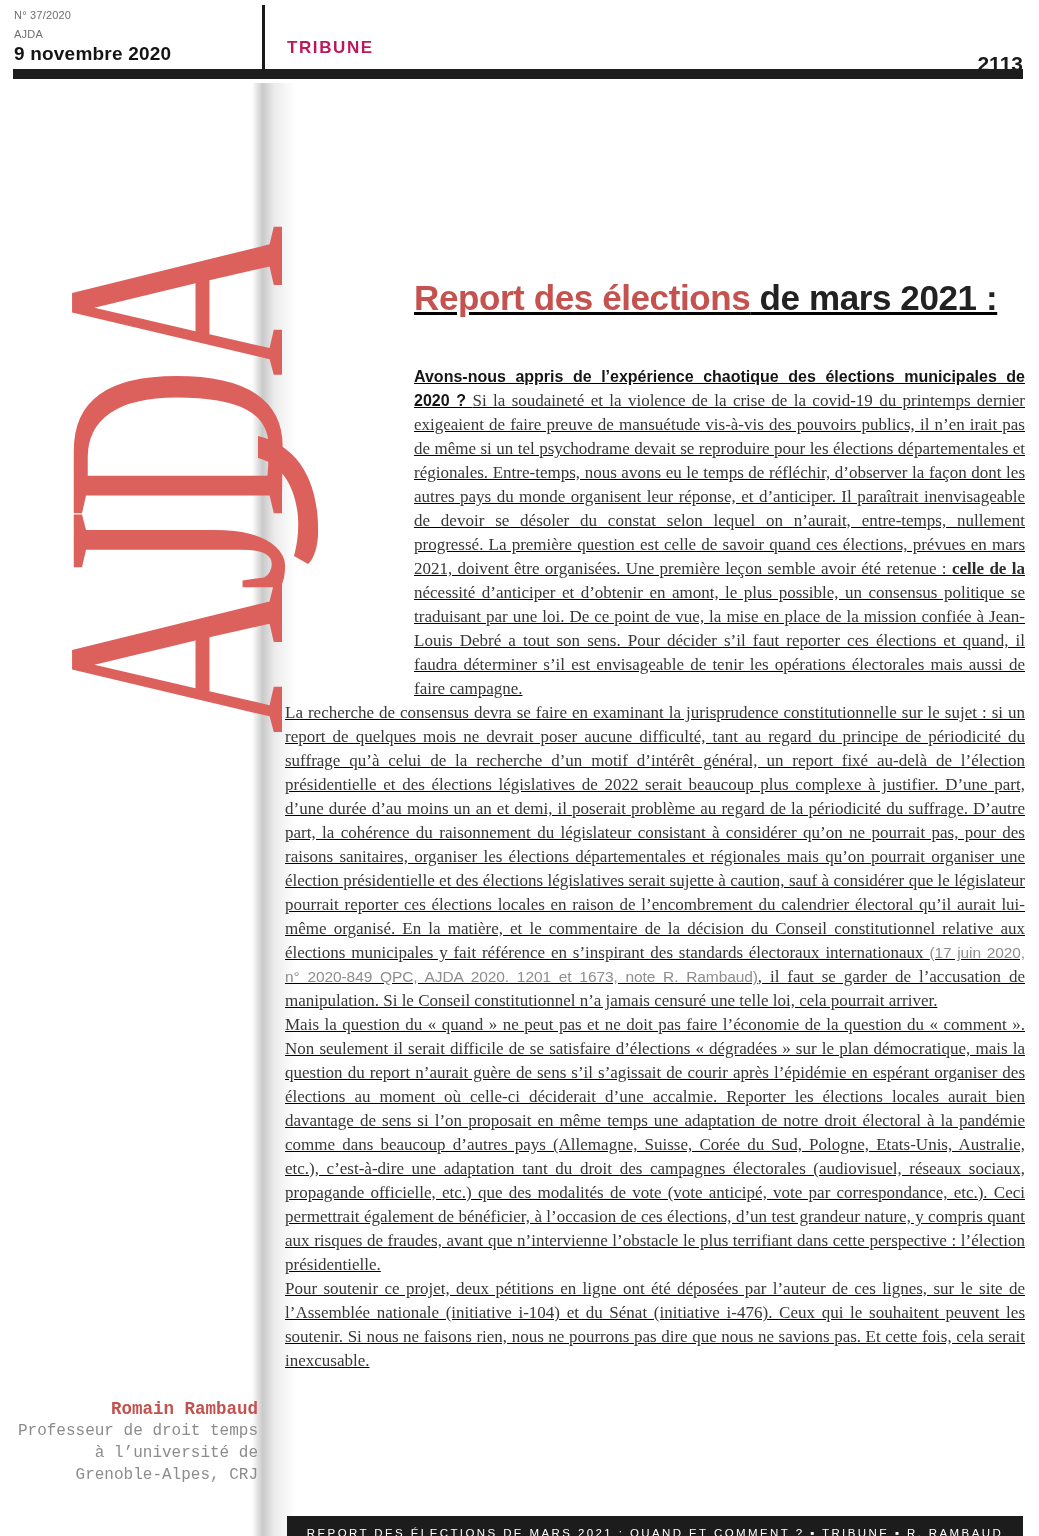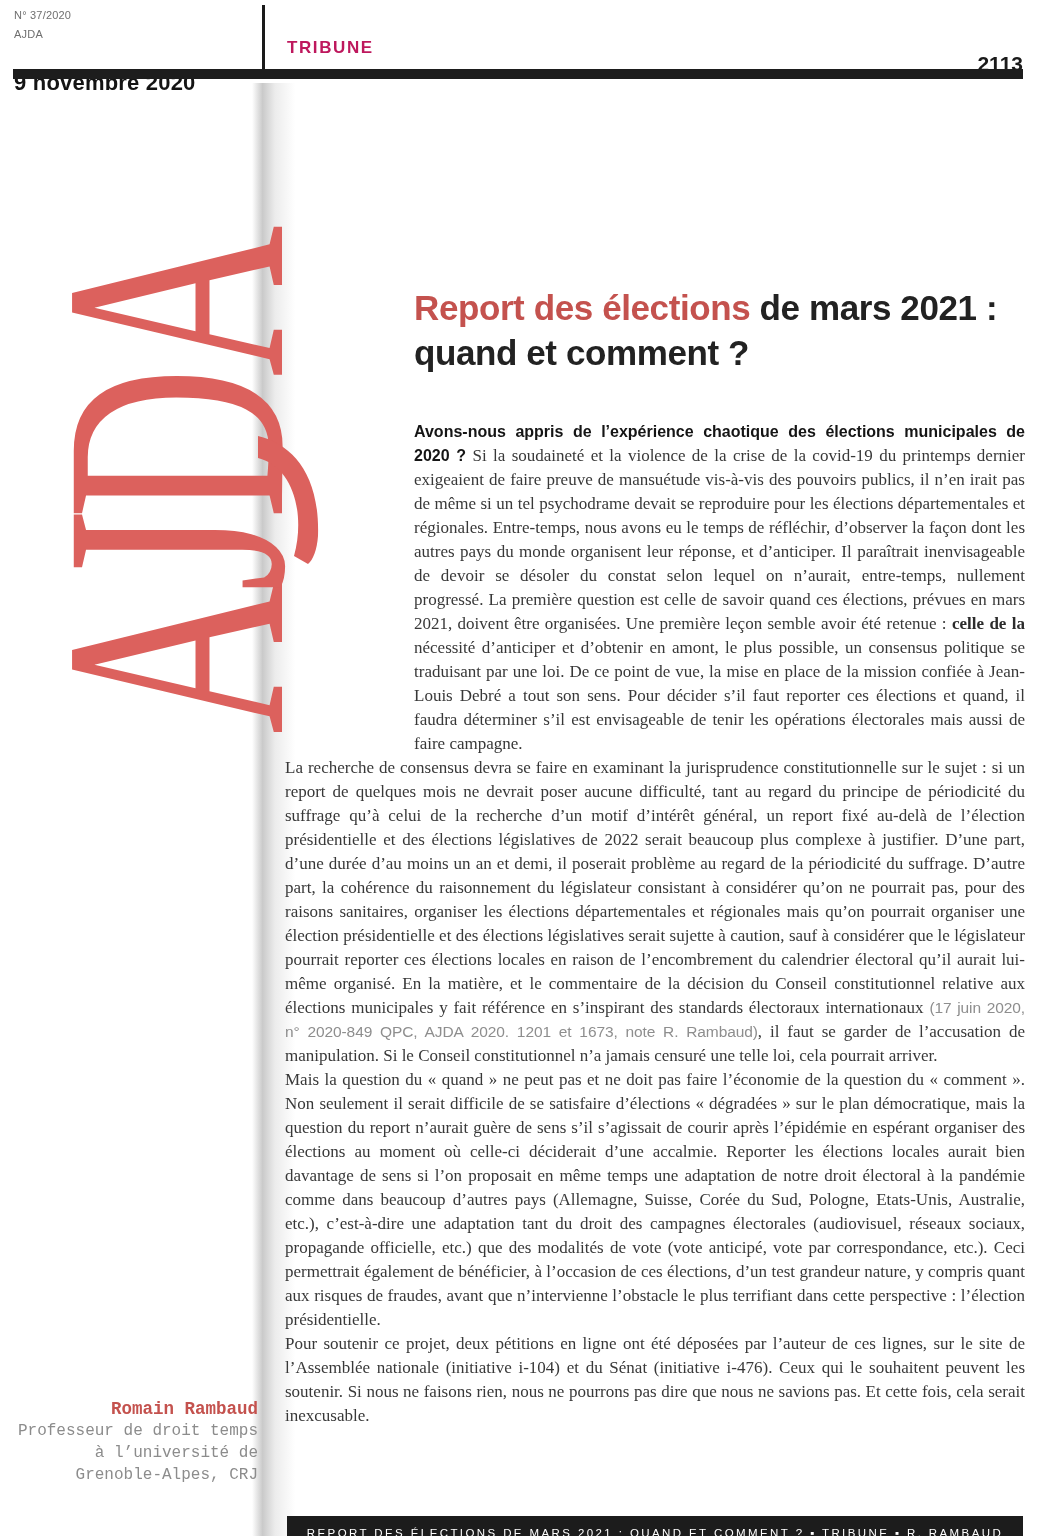--- a/index.html
+++ b/index.html
@@ -3,41 +3,41 @@
 <meta charset="utf-8">
 <style>
   html,body{margin:0;padding:0;}
   body{
     width:1039px;height:1536px;position:relative;overflow:hidden;
     background:#ffffff;font-family:"Liberation Sans",sans-serif;
   }
   
   .issue-info{position:absolute;left:14px;top:6px;line-height:19px;}
   .issue-info .gray{color:#6f6f6f;font-size:11px;letter-spacing:.2px;}
-  .issue-info .date{color:#141414;font-size:22px;font-weight:700;letter-spacing:.2px;margin-top:29px;}
+  .issue-info .date{color:#141414;font-size:19px;font-weight:700;letter-spacing:.2px;}
   .header-vline{position:absolute;left:262px;top:5px;width:3px;height:65px;background:#1a1a1a;}
   .section-label{position:absolute;left:287px;top:38px;font-size:17px;font-weight:700;
     letter-spacing:1.6px;color:#be185d;}
   .page-number{position:absolute;right:16px;top:35px;font-size:21px;font-weight:700;color:#1a1a1a;margin-top:17px;}
   .header-rule{position:absolute;left:13px;top:69px;width:1010px;height:10px;background:#1d1d1d;}
   
   .fold-shadow{position:absolute;left:252px;top:83px;width:48px;height:1453px;z-index:1;
     background:linear-gradient(to right,rgba(90,90,90,0) 0%,rgba(90,90,90,.32) 22%,
       rgba(120,120,120,.14) 48%,rgba(150,150,150,0) 90%);}
   
   .logo-box{position:absolute;left:0;top:88px;width:300px;height:660px;z-index:2;pointer-events:none;}
   .logo-inner{position:absolute;left:0;top:652px;width:652px;height:300px;
     transform-origin:0 0;transform:rotate(-90deg);}
   .logo-text{position:absolute;left:6px;bottom:-58px;width:640px;text-align:center;
     font-family:"Liberation Serif",serif;font-size:318px;font-weight:400;
     color:#dc615d;letter-spacing:-14px;white-space:nowrap;
     transform-origin:0 100%;transform:scaleX(0.66);}
   .j-swash{position:absolute;left:258px;top:432px;z-index:3;}
   
-  .main-col{position:absolute;left:285px;top:83px;width:740px;z-index:4;}
+  .main-col{position:absolute;left:285px;top:73px;width:740px;z-index:4;text-decoration:underline;}
   .article-title{margin:202px 0 0 129px;font-size:35px;line-height:45px;font-weight:700;
     color:#222;letter-spacing:-.4px;}
   .article-title .hl{color:#c4524e;}
   .p{font-family:"Liberation Serif",serif;font-size:17px;line-height:24px;color:#383838;
     text-align:justify;margin:0;}
   .p.narrow{margin-left:129px;margin-top:45px;}
   .lead-q{font-family:"Liberation Sans",sans-serif;font-weight:700;font-size:16px;color:#151515;}
   .serif-bold{font-weight:700;color:#2c2c2c;}
   .cite{font-family:"Liberation Sans",sans-serif;color:#8e8e8e;font-size:15.5px;letter-spacing:-.1px;}
   
@@ -68,21 +68,20 @@
   <div class="logo-inner">
     <div class="logo-text">AJDA</div>
   </div>
 </div>
 <svg class="j-swash" width="82" height="140" viewBox="0 0 82 140">
   <path d="M0,4 C34,12 62,42 60,104 C59,118 55,128 50,132 L36,124 C48,80 34,34 0,26 Z" fill="#dc615d"></path>
 </svg>
 
 <div class="main-col">
   <h1 class="article-title"><span class="hl">Report des élections</span><span> de mars 2021&nbsp;:</span><br>
-    <span>quand et comment&nbsp;?</span>
   </h1>
 
   <p class="p narrow"><span class="lead-q">Avons-nous appris de l’expérience chaotique des élections municipales de 2020&nbsp;? </span><span>Si la soudaineté et la violence de la crise de la covid-19 du printemps dernier exigeaient de faire preuve de mansuétude vis-à-vis des pouvoirs publics, il n’en irait pas de même si un tel psychodrame devait se reproduire pour les élections départementales et régionales. Entre-temps, nous avons eu le temps de réfléchir, d’observer la façon dont les autres pays du monde organisent leur réponse, et d’anticiper. Il paraîtrait inenvisageable de devoir se désoler du constat selon lequel on n’aurait, entre-temps, nullement progressé. La première question est celle de savoir quand ces élections, prévues en mars 2021, doivent être organisées. Une première leçon semble avoir été retenue&nbsp;: </span><span class="serif-bold">celle de la </span><span>nécessité d’anticiper et d’obtenir en amont, le plus possible, un consensus politique se traduisant par une loi. De ce point de vue, la mise en place de la mission confiée à Jean-Louis Debré a tout son sens. Pour décider s’il faut reporter ces élections et quand, il faudra déterminer s’il est envisageable de tenir les opérations électorales mais aussi de faire campagne.</span></p>
 
   <p class="p"><span>La recherche de consensus devra se faire en examinant la jurisprudence constitutionnelle sur le sujet&nbsp;: si un report de quelques mois ne devrait poser aucune difficulté, tant au regard du principe de périodicité du suffrage qu’à celui de la recherche d’un motif d’intérêt général, un report fixé au-delà de l’élection présidentielle et des élections législatives de 2022 serait beaucoup plus complexe à justifier. D’une part, d’une durée d’au moins un an et demi, il poserait problème au regard de la périodicité du suffrage. D’autre part, la cohérence du raisonnement du législateur consistant à considérer qu’on ne pourrait pas, pour des raisons sanitaires, organiser les élections départementales et régionales mais qu’on pourrait organiser une élection présidentielle et des élections législatives serait sujette à caution, sauf à considérer que le législateur pourrait reporter ces élections locales en raison de l’encombrement du calendrier électoral qu’il aurait lui-même organisé. En la matière, et le commentaire de la décision du Conseil constitutionnel relative aux élections municipales y fait référence en s’inspirant des standards électoraux internationaux </span><span class="cite">(17 juin 2020, n°&nbsp;2020-849 QPC, AJDA 2020. 1201 et 1673, note R.&nbsp;Rambaud)</span><span>, il faut se garder de l’accusation de manipulation. Si le Conseil constitutionnel n’a jamais censuré une telle loi, cela pourrait arriver.</span></p>
 
   <p class="p">Mais la question du «&nbsp;quand&nbsp;» ne peut pas et ne doit pas faire l’économie de la question du «&nbsp;comment&nbsp;». Non seulement il serait difficile de se satisfaire d’élections «&nbsp;dégradées&nbsp;» sur le plan démocratique, mais la question du report n’aurait guère de sens s’il s’agissait de courir après l’épidémie en espérant organiser des élections au moment où celle-ci déciderait d’une accalmie. Reporter les élections locales aurait bien davantage de sens si l’on proposait en même temps une adaptation de notre droit électoral à la pandémie comme dans beaucoup d’autres pays (Allemagne, Suisse, Corée du Sud, Pologne, Etats-Unis, Australie, etc.), c’est-à-dire une adaptation tant du droit des campagnes électorales (audiovisuel, réseaux sociaux, propagande officielle, etc.) que des modalités de vote (vote anticipé, vote par correspondance, etc.). Ceci permettrait également de bénéficier, à l’occasion de ces élections, d’un test grandeur nature, y compris quant aux risques de fraudes, avant que n’intervienne l’obstacle le plus terrifiant dans cette perspective&nbsp;: l’élection présidentielle.</p>
 
   <p class="p">Pour soutenir ce projet, deux pétitions en ligne ont été déposées par l’auteur de ces lignes, sur le site de l’Assemblée nationale (initiative i-104) et du Sénat (initiative i-476). Ceux qui le souhaitent peuvent les soutenir. Si nous ne faisons rien, nous ne pourrons pas dire que nous ne savions pas. Et cette fois, cela serait inexcusable.</p>
 </div>

